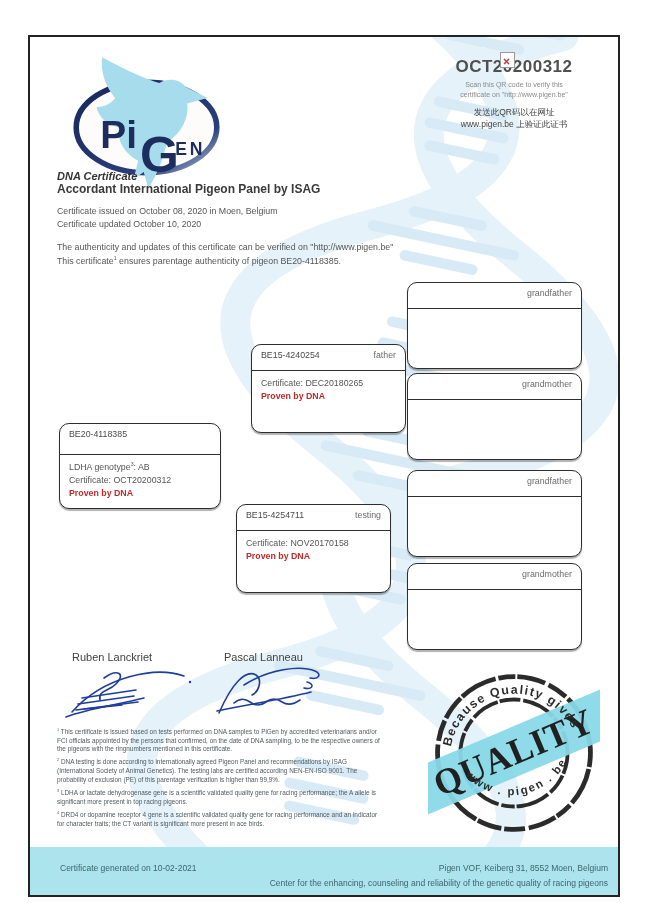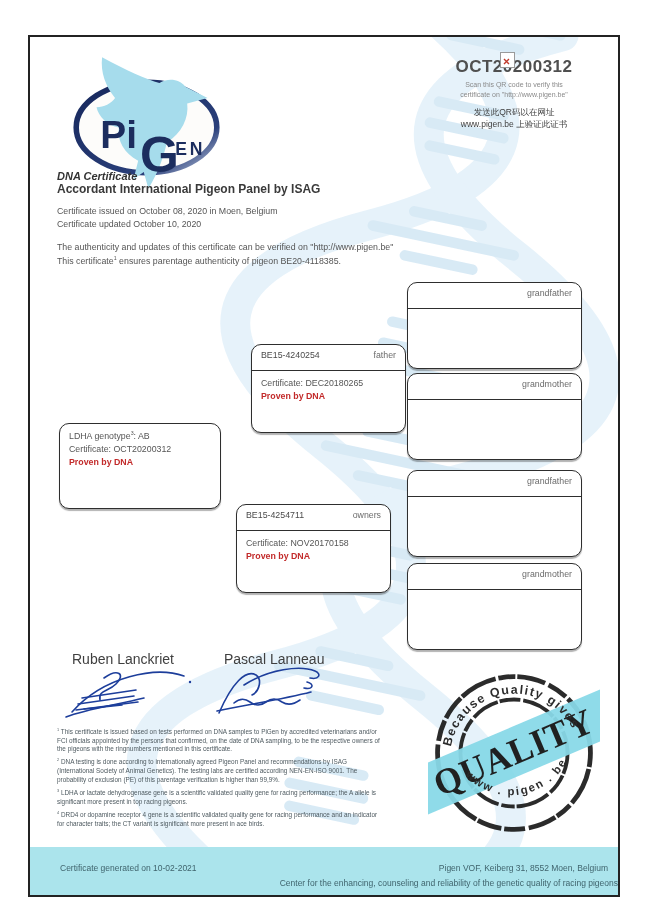--- a/index.html
+++ b/index.html
@@ -39,37 +39,37 @@
   .pbox .bd{padding:6px 9px;font-size:8.8px;color:#555;line-height:1.5;}
   .proven{color:var(--proven-red,#c22a2a);font-weight:bold;}
 
   .b-subject{left:29px;top:386px;width:160px;height:84px;}
   .b-father{left:221px;top:307px;width:153px;height:87px;}
   .b-mother{left:206px;top:467px;width:153px;height:87px;}
   .b-gp{left:377px;width:173px;height:85px;}
   .b-gf1{top:245px;} .b-gm1{top:336px;} .b-gf2{top:433px;} .b-gm2{top:526px;}
 
   
-  .signame{position:absolute;font-size:14px;color:#3f3f3f;}
+  .signame{position:absolute;font-size:11px;color:#3f3f3f;}
   .sn-1{left:42px;top:614px;} .sn-2{left:194px;top:614px;}
   .sig{position:absolute;}
   .sig-1{left:34px;top:627px;} .sig-2{left:184px;top:624px;}
 
   
   .stamp{position:absolute;left:398px;top:628px;width:172px;height:176px;}
 
   
   .footnotes{position:absolute;left:27px;top:691px;width:324px;}
   .footnotes p{margin:0 0 5px;font-size:6.4px;line-height:1.32;color:#4e5a60;}
 
   
   .footerbar{position:absolute;left:0;right:0;bottom:0;height:48px;
              background:var(--footer-bar,#abe4ec);color:#40656e;font-size:8.5px;}
   .fb-row1{display:flex;justify-content:space-between;padding:16px 10px 0 30px;}
-  .fb-row2{text-align:right;margin-top:5px;}
+  .fb-row2{text-align:right;padding-right:10px;margin-top:5px;}
 </style>
 </head>
 <body>
 
 <div class="page">
   <div class="frame">
 
     <svg class="watermark" width="588" height="858" viewBox="0 0 588 858">
       <defs>
         <g id="hx" stroke-linecap="round" fill="none">
@@ -154,20 +154,23 @@
         <span>Certificate issued on October 08, 2020 in Moen, Belgium</span><br>
         <span>Certificate updated October 10, 2020</span>
       </p>
       <p class="t-para">
         <span>The authenticity and updates of this certificate can be verified on "http://www.pigen.be"</span><br>
         <span><span>This certificate</span><sup>1</sup><span> ensures parentage authenticity of pigeon BE20-4118385.</span></span>
       </p>
     </div>
 
     <div class="pbox b-subject">
+      <div class="hd hd-h30">
+        <span>BE20-4118385</span>
+      </div>
       <div class="bd">
         <div><span>LDHA genotype</span><sup>3</sup><span>: AB</span></div>
         <div>Certificate: OCT20200312</div>
         <div class="proven">Proven by DNA</div>
       </div>
     </div>
 
     <div class="pbox b-father">
       <div class="hd hd-h25">
         <span>BE15-4240254</span>
@@ -175,21 +178,21 @@
       </div>
       <div class="bd">
         <div>Certificate: DEC20180265</div>
         <div class="proven">Proven by DNA</div>
       </div>
     </div>
 
     <div class="pbox b-mother">
       <div class="hd hd-h25">
         <span>BE15-4254711</span>
-        <span class="rel">owners</span>
+        <span class="rel">testing</span>
       </div>
       <div class="bd">
         <div>Certificate: NOV20170158</div>
         <div class="proven">Proven by DNA</div>
       </div>
     </div>
 
     <div class="pbox b-gp b-gf1">
       <div class="hd hd-h25">
         <span></span>

